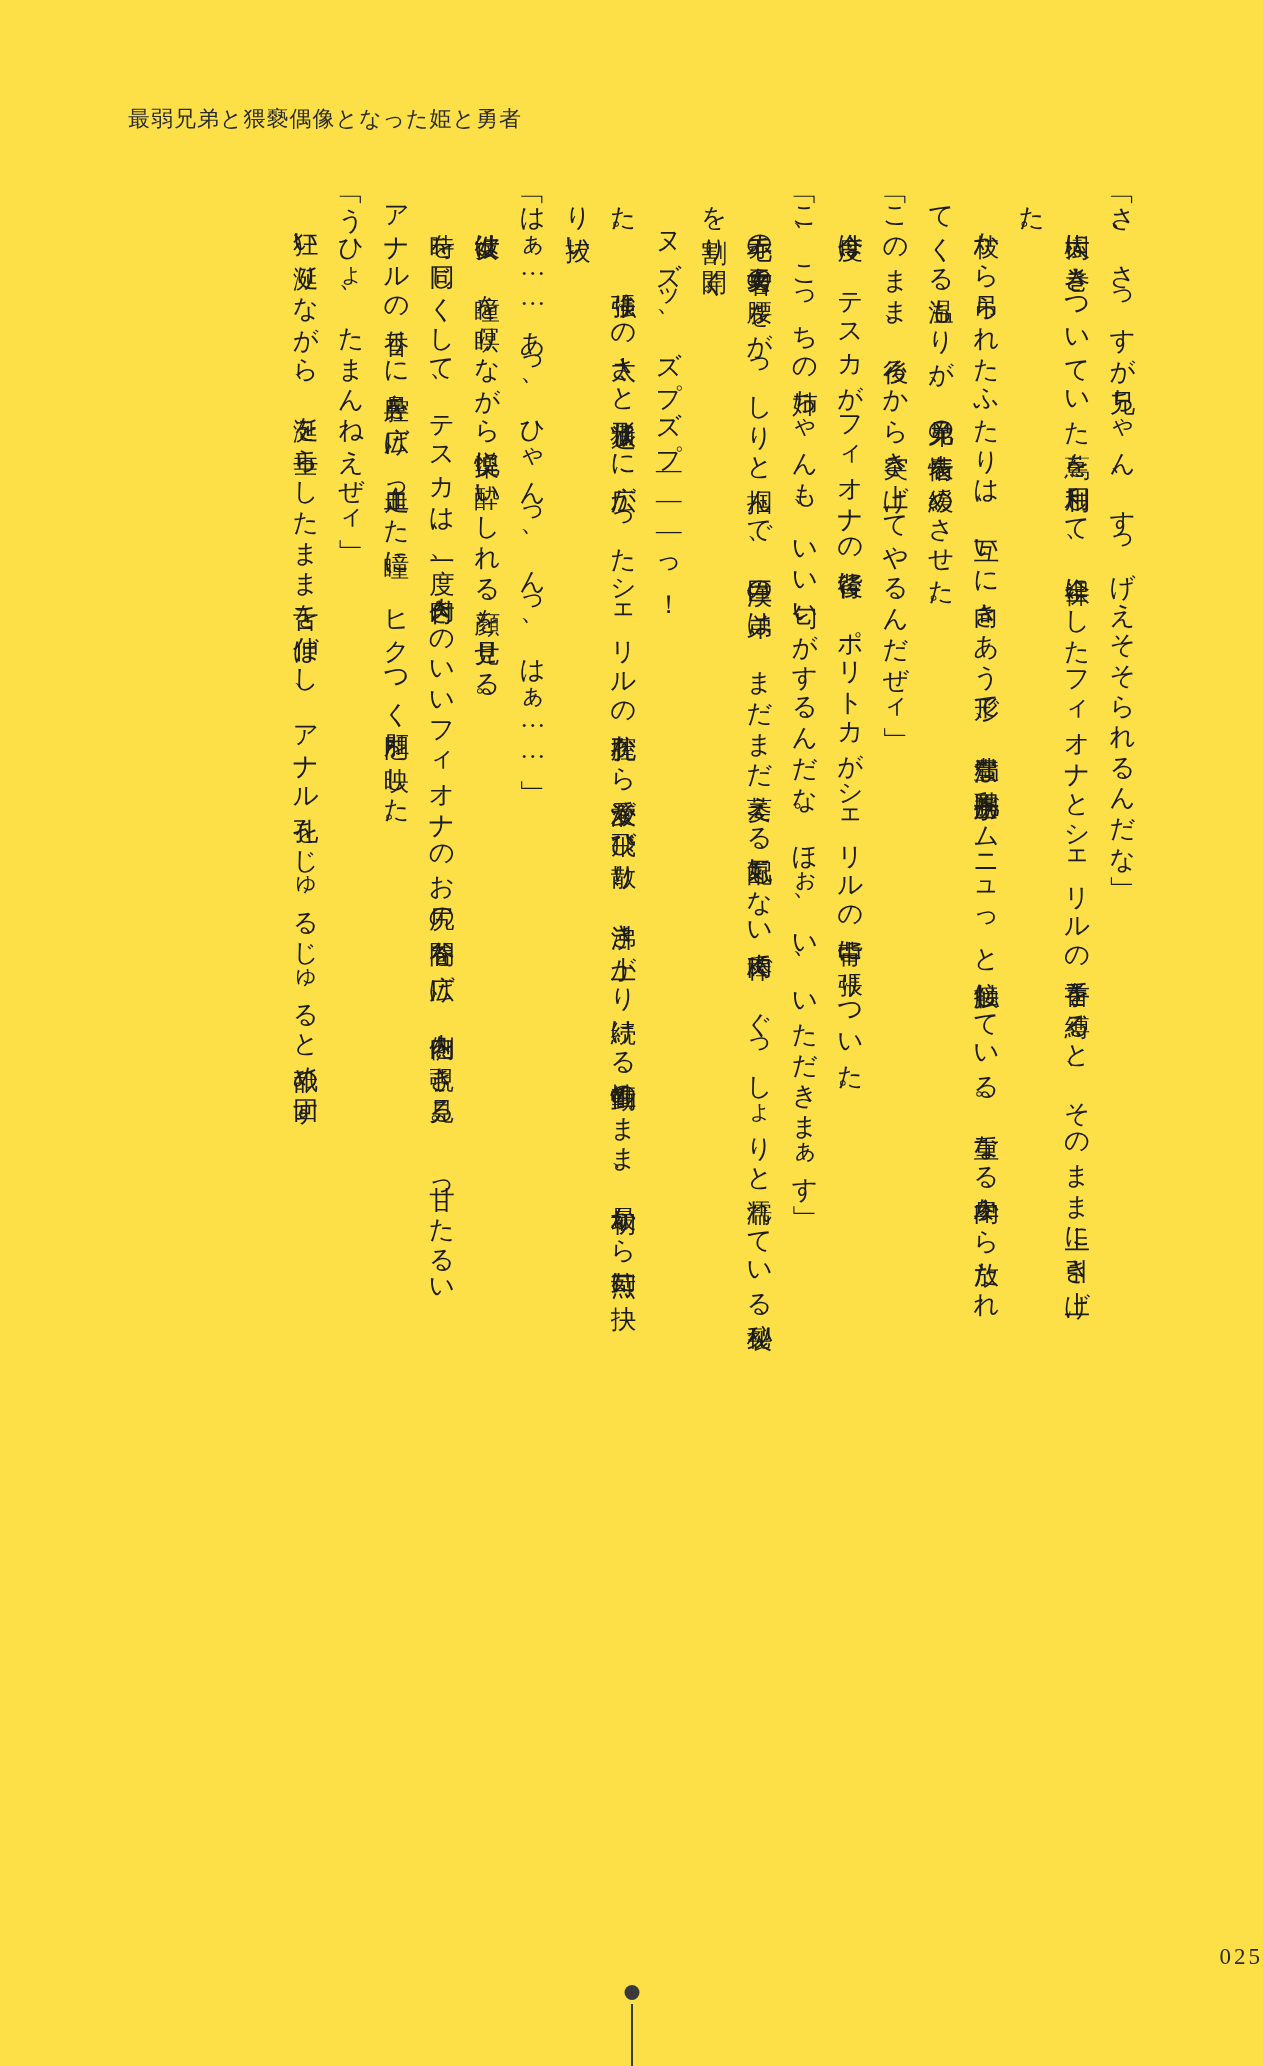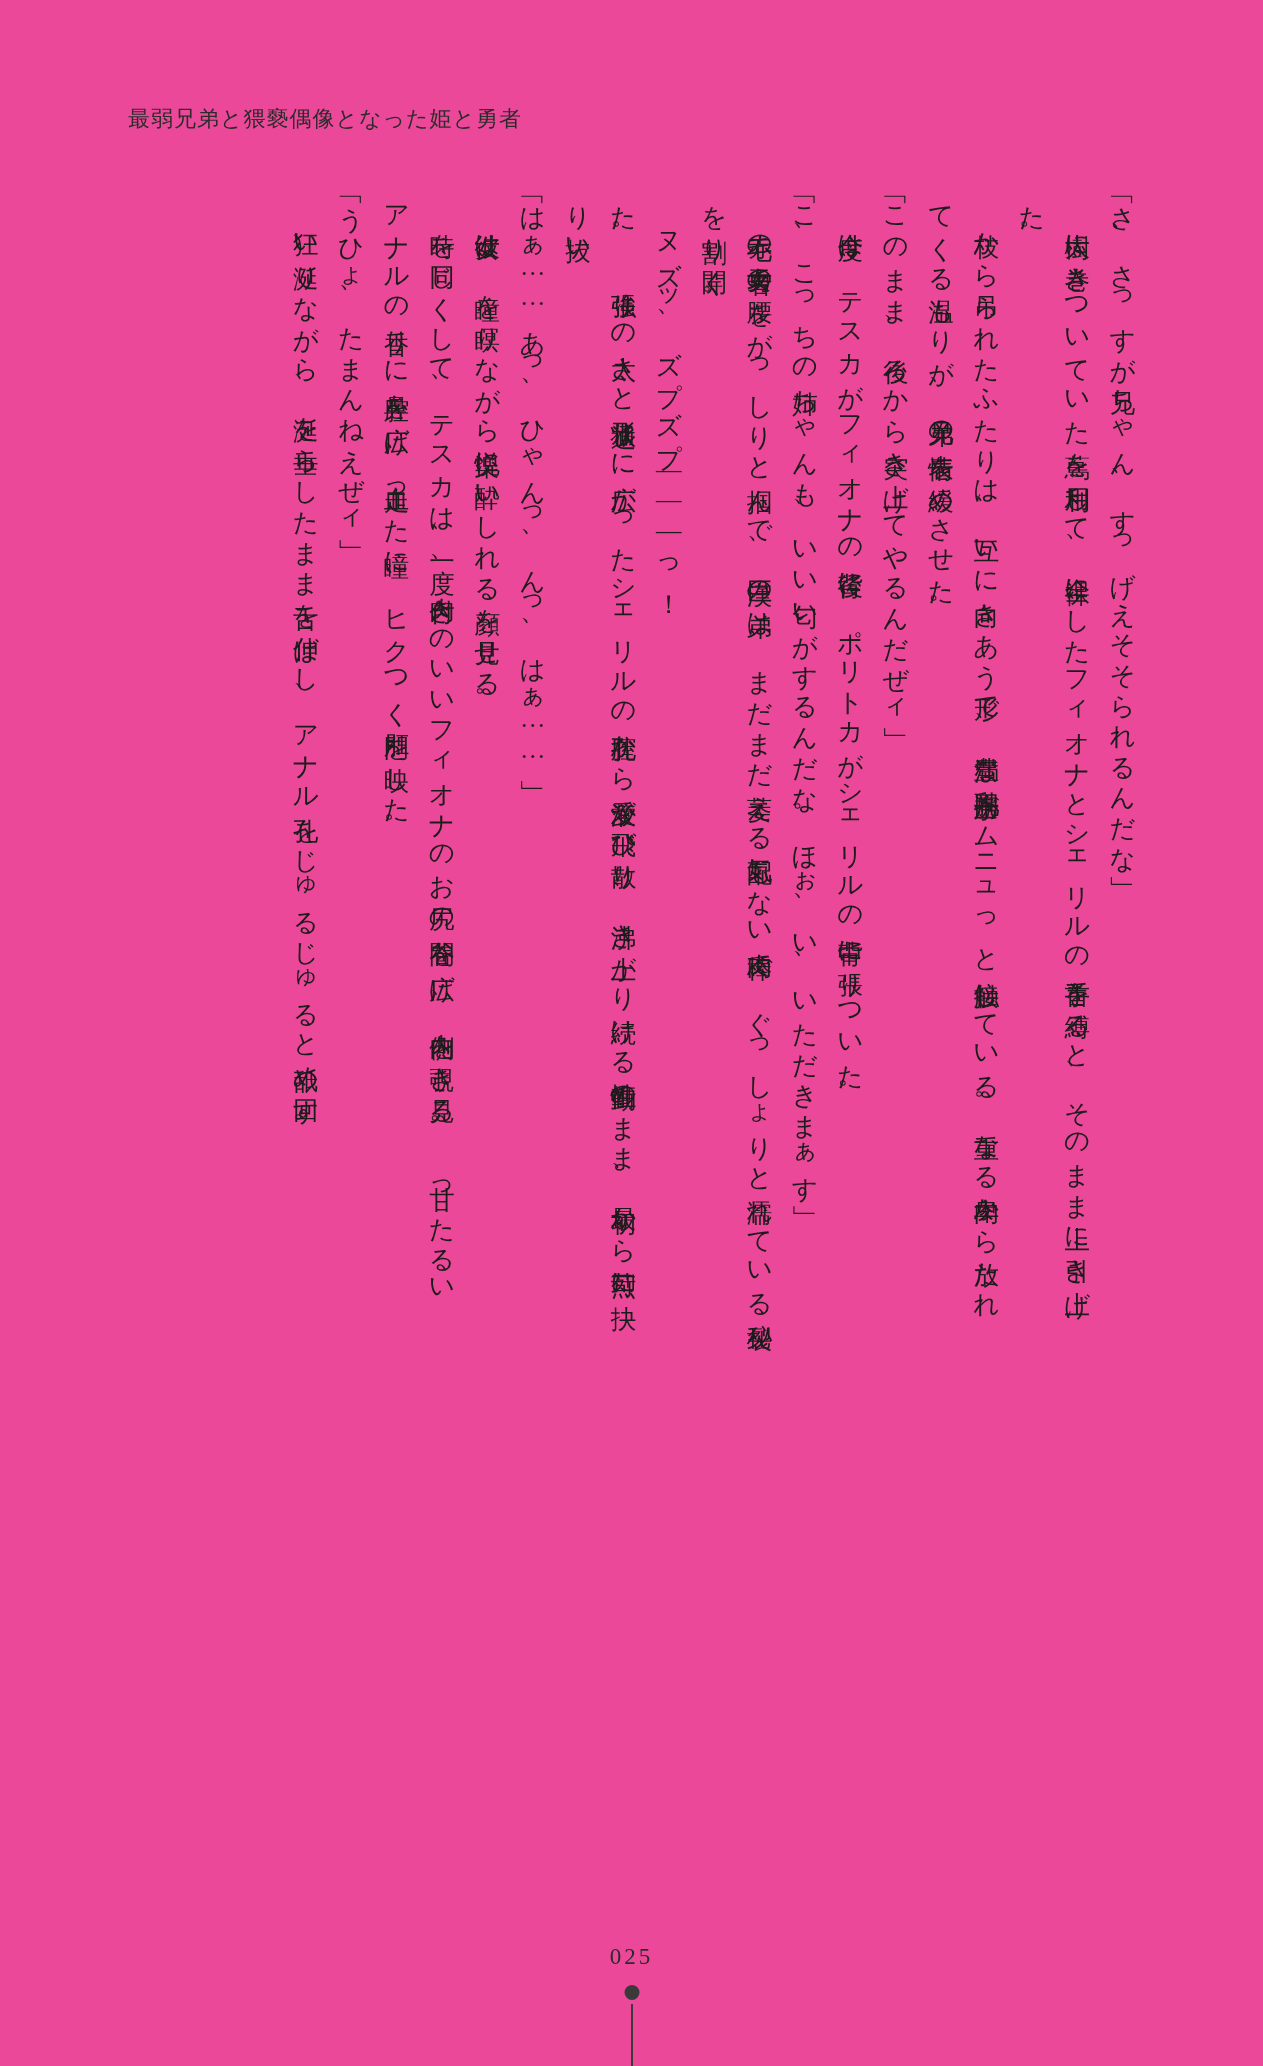--- a/index.html
+++ b/index.html
@@ -12,21 +12,21 @@
     height: 2066px;
     position: relative;
     font-family: "Liberation Serif", "DejaVu Serif", serif;
     color: #1a1a1a;
     overflow: hidden;
   }
 
   .page {
     position: absolute;
     inset: 0;
-    background: #ec4899;
+    background: #fde047;
   }
 
   
   .running-header {
     position: absolute;
     top: 104px;
     left: 128px;
     font-size: 22px;
     letter-spacing: 1px;
     color: #2b2b2b;
@@ -59,21 +59,21 @@
   .body-block p.indent {
     text-indent: 1em;
   }
 
   
   .folio {
     position: absolute;
     left: 0;
     right: 0;
     bottom: 96px;
-    text-align: center;
+    text-align: right;
     font-size: 23px;
     letter-spacing: 3px;
     color: #2b2b2b;
     font-family: "Liberation Serif", "DejaVu Serif", serif;
   }
   .folio-dot {
     position: absolute;
     left: 50%;
     transform: translateX(-50%);
     bottom: 66px;

